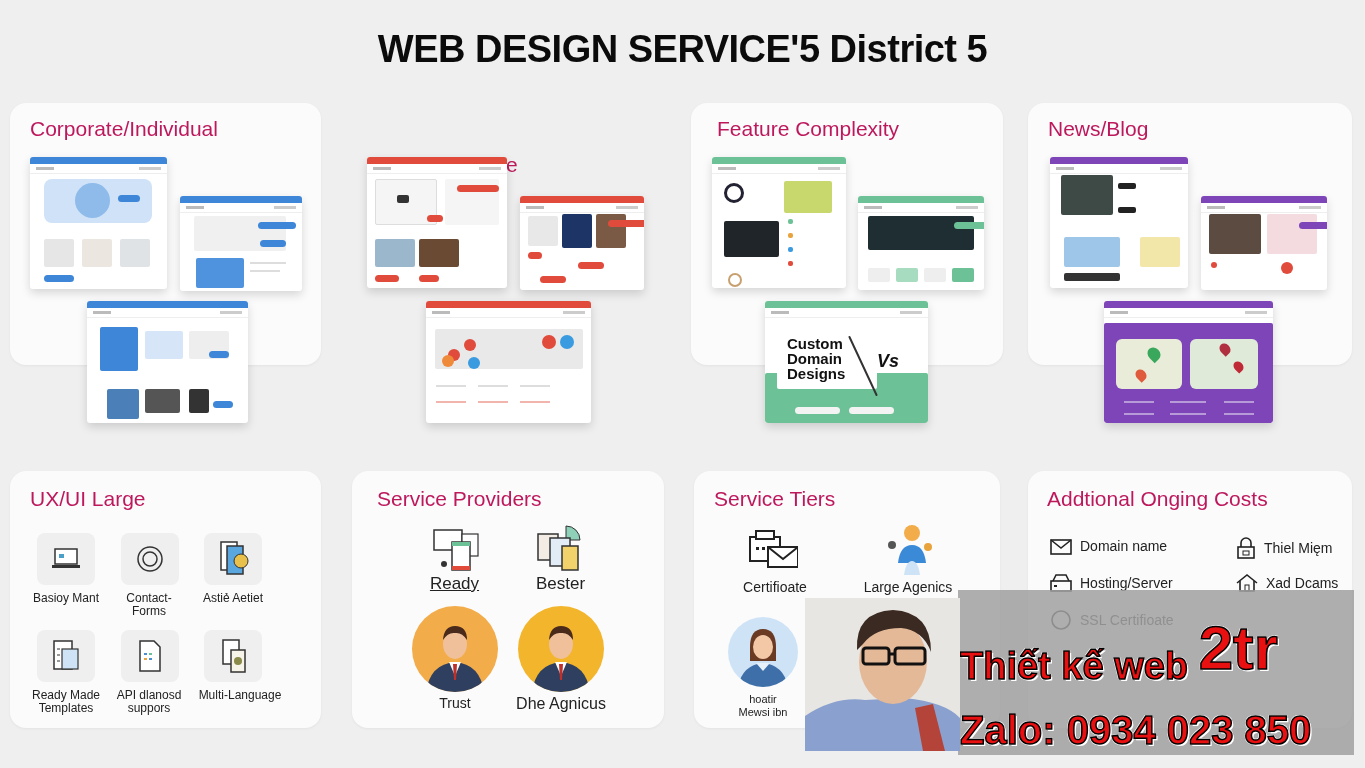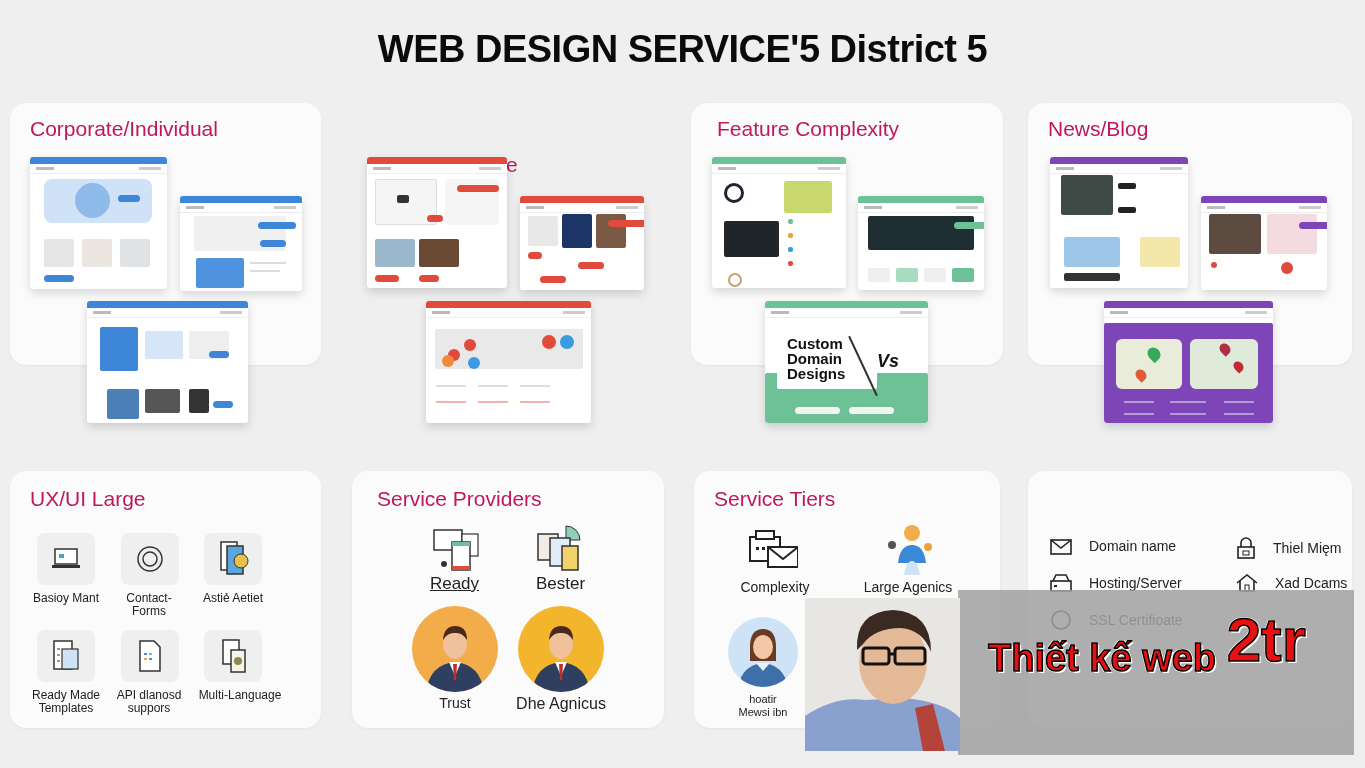--- a/index.html
+++ b/index.html
@@ -25,21 +25,21 @@
   .blue .bar { background: #3d86d8; }
   .red .bar { background: #e04b3c; }
   .green .bar { background: #6cc196; }
   .purple .bar { background: #7e45b8; }
 
   
   .icon-tile { position: absolute; width: 58px; height: 52px; background: #efefef; border-radius: 8px; display: flex; align-items: center; justify-content: center; }
   .lbl { position: absolute; font-size: 12px; text-align: center; color: #222; line-height: 13px; }
   .avatar { position: absolute; border-radius: 50%; overflow: hidden; }
 
-  .cost-row { position: absolute; font-size: 14px; color: #222; display: flex; align-items: center; gap: 17px; }
+  .cost-row { position: absolute; font-size: 14px; color: #222; display: flex; align-items: center; gap: 8px; }
 
   
   .ad { position: absolute; left: 958px; top: 590px; width: 396px; height: 165px; background: rgba(160,160,160,0.85); }
   .ad-line { position: absolute; font-weight: bold; color: #e81010; -webkit-text-stroke: 1.5px #000; text-shadow: 2px 2px 0 #fff, -1px -1px 0 #fff, 1px -1px 0 #fff, -1px 1px 0 #fff; white-space: nowrap; font-family: "Liberation Sans", sans-serif; }
   .person { position: absolute; left: 805px; top: 598px; width: 155px; height: 153px; overflow: hidden; background: #d9d6d2; }
 </style>
 </head>
 <body>
 
 <div class="title">WEB DESIGN SERVICE'5 District 5</div>
@@ -323,21 +323,21 @@
   <div style="position:absolute;left:54px;top:58px;">
     <svg width="50" height="40" viewBox="0 0 50 40">
         <rect x="2" y="8" width="30" height="24" fill="#fff" stroke="#222" stroke-width="2"></rect>
         <rect x="8" y="2" width="18" height="8" fill="#fff" stroke="#222" stroke-width="2"></rect>
         <rect x="8" y="18" width="3" height="3" fill="#222"></rect>
         <rect x="14" y="18" width="3" height="3" fill="#222"></rect>
         <rect x="20" y="18" width="30" height="20" fill="#fff" stroke="#222" stroke-width="2"></rect>
         <path d="M20 18 L35 30 L50 18" fill="none" stroke="#222" stroke-width="2"></path>
       </svg>
   </div>
-  <div class="lbl" style="left:36px;top:110px;width:90px;font-size:14px;">Complexity</div>
+  <div class="lbl" style="left:36px;top:110px;width:90px;font-size:14px;">Certifioate</div>
 
   <div style="position:absolute;left:192px;top:52px;">
     <svg width="48" height="52" viewBox="0 0 48 52">
         <circle cx="26" cy="10" r="8" fill="#f2ac4a"></circle>
         <path d="M12 40 Q14 22 26 22 Q38 22 40 40 Z" fill="#3a8ad8"></path>
         <circle cx="6" cy="22" r="4" fill="#555"></circle>
         <circle cx="42" cy="24" r="4" fill="#e8a33c"></circle>
         <path d="M18 52 Q20 38 26 38 Q32 38 34 52 Z" fill="#cfe3f7"></path>
       </svg>
   </div>
@@ -364,20 +364,21 @@
   </div>
 
   <div class="avatar" style="left:190px;top:146px;width:70px;height:70px;background:#f4c8c0;">
     <svg width="70" height="70" viewBox="0 0 70 70">
         <path d="M10 70 Q14 48 35 46 Q56 48 60 70 Z" fill="#8a3a9a"></path>
       </svg>
   </div>
 </div>
 
 <div class="card" style="left:1028px;top:471px;width:324px;height:257px;">
+  <div class="card-title" style="left:19px;top:16px;">Addtional Onging Costs</div>
 
   <div class="cost-row" style="left:22px;top:66px;">
     <svg width="22" height="18" viewBox="0 0 22 18">
         <rect x="1" y="3" width="20" height="14" fill="none" stroke="#222" stroke-width="1.6"></rect>
         <path d="M1 3 L11 11 L21 3" fill="none" stroke="#222" stroke-width="1.6"></path>
       </svg>
     <span>Domain name</span>
   </div>
   <div class="cost-row" style="left:208px;top:66px;">
     <svg width="20" height="22" viewBox="0 0 20 22">
@@ -405,23 +406,24 @@
   </div>
   <div class="cost-row" style="left:22px;top:138px;color:#333;">
     <svg width="22" height="22" viewBox="0 0 22 22">
         <circle cx="11" cy="11" r="9" fill="none" stroke="#222" stroke-width="1.6"></circle>
       </svg>
     <span>SSL Certifioate</span>
   </div>
 </div>
 
 <div class="ad">
-  <div class="ad-line" style="left:2px;top:24px;font-size:38px;padding-left:28px;">
+  <div class="ad-line" style="left:2px;top:32px;font-size:38px;">
     <span>Thiết kế web </span><span style="font-size:62px;position:relative;top:-10px;">2tr</span>
   </div>
+  <div class="ad-line" style="left:2px;top:118px;font-size:40px;">Zalo: 0934 023 850</div>
 </div>
 
 <div class="person">
   <svg width="155" height="153" viewBox="0 0 155 153">
     <rect width="155" height="153" fill="#e8e6e2"></rect>
     <path d="M0 153 L0 118 Q30 98 60 102 L100 100 Q140 104 155 120 L155 153 Z" fill="#8aa0cf"></path>
     <path d="M110 110 L128 106 L140 153 L118 153 Z" fill="#b4443a"></path>
     <ellipse cx="88" cy="64" rx="34" ry="42" fill="#e4b998"></ellipse>
     <path d="M52 52 Q50 14 88 12 Q126 14 126 54 Q118 32 96 30 Q70 30 58 46 Z" fill="#3b2a22"></path>
     <rect x="58" y="50" width="26" height="16" rx="3" fill="none" stroke="#111" stroke-width="3"></rect>

